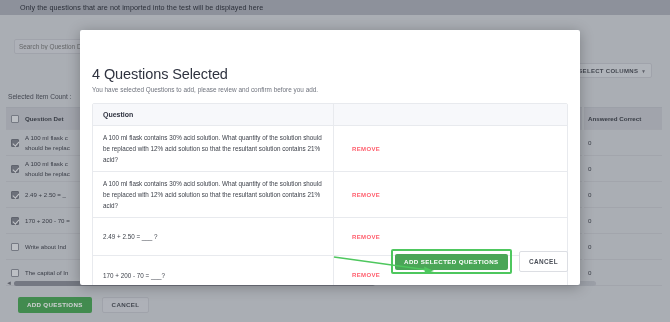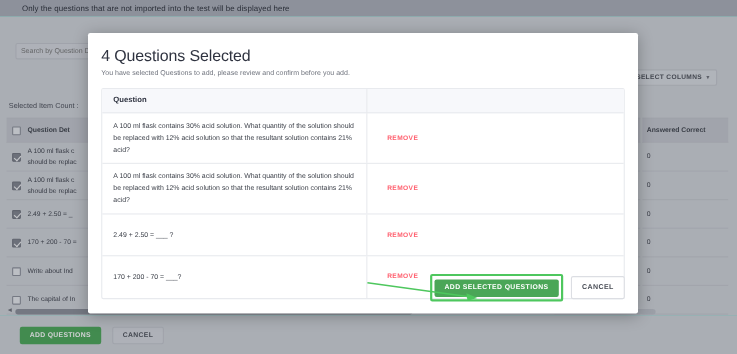--- a/index.html
+++ b/index.html
@@ -7,21 +7,21 @@
     width: 670px; height: 322px;
     overflow: hidden;
     font-family: "Liberation Sans", sans-serif;
     background: #ffffff;
   }
 
   
   #app {
     position: relative;
     width: 670px; height: 322px;
-    background: #5eead4;
+    background: #f97316;
   }
 
   
   .notice-bar {
     position: absolute; left: 0; top: 0;
     width: 670px; height: 15px;
     background: #a9adb8;
     display: flex; align-items: center;
   }
   .notice-text {
@@ -233,20 +233,21 @@
     background: #ffffff;
     border-radius: 2px;
     box-shadow: 0 2px 14px rgba(0,0,0,.28);
     overflow: hidden;
   }
   .modal-title {
     font-size: 14.5px; color: #2f3340;
     font-weight: normal;
     padding: 13px 0 0 12px;
     letter-spacing: -.1px;
+    margin-top: 23px;
   }
   .modal-sub {
     font-size: 6.4px; color: #70747e;
     padding: 4px 0 0 12px;
   }
 
   .q-table {
     margin: 10px 12px 0 12px;
     border: 1px solid #e8eaee;
     border-radius: 2px;

